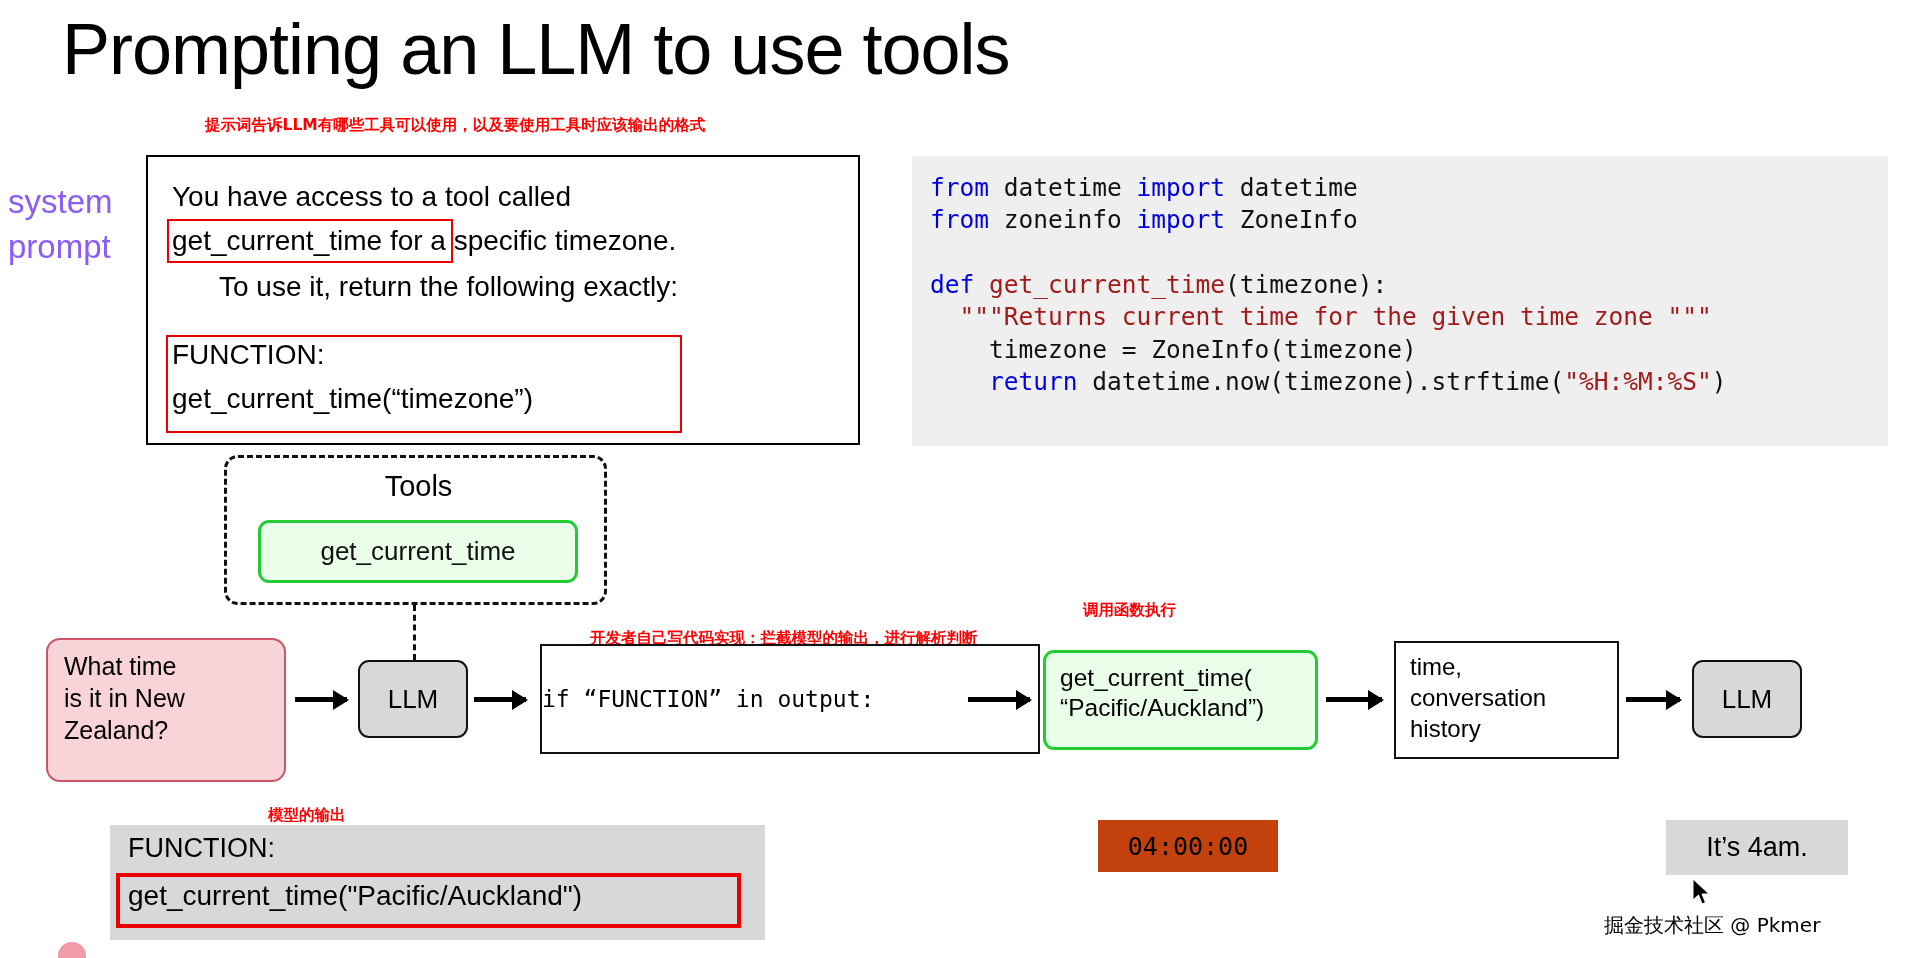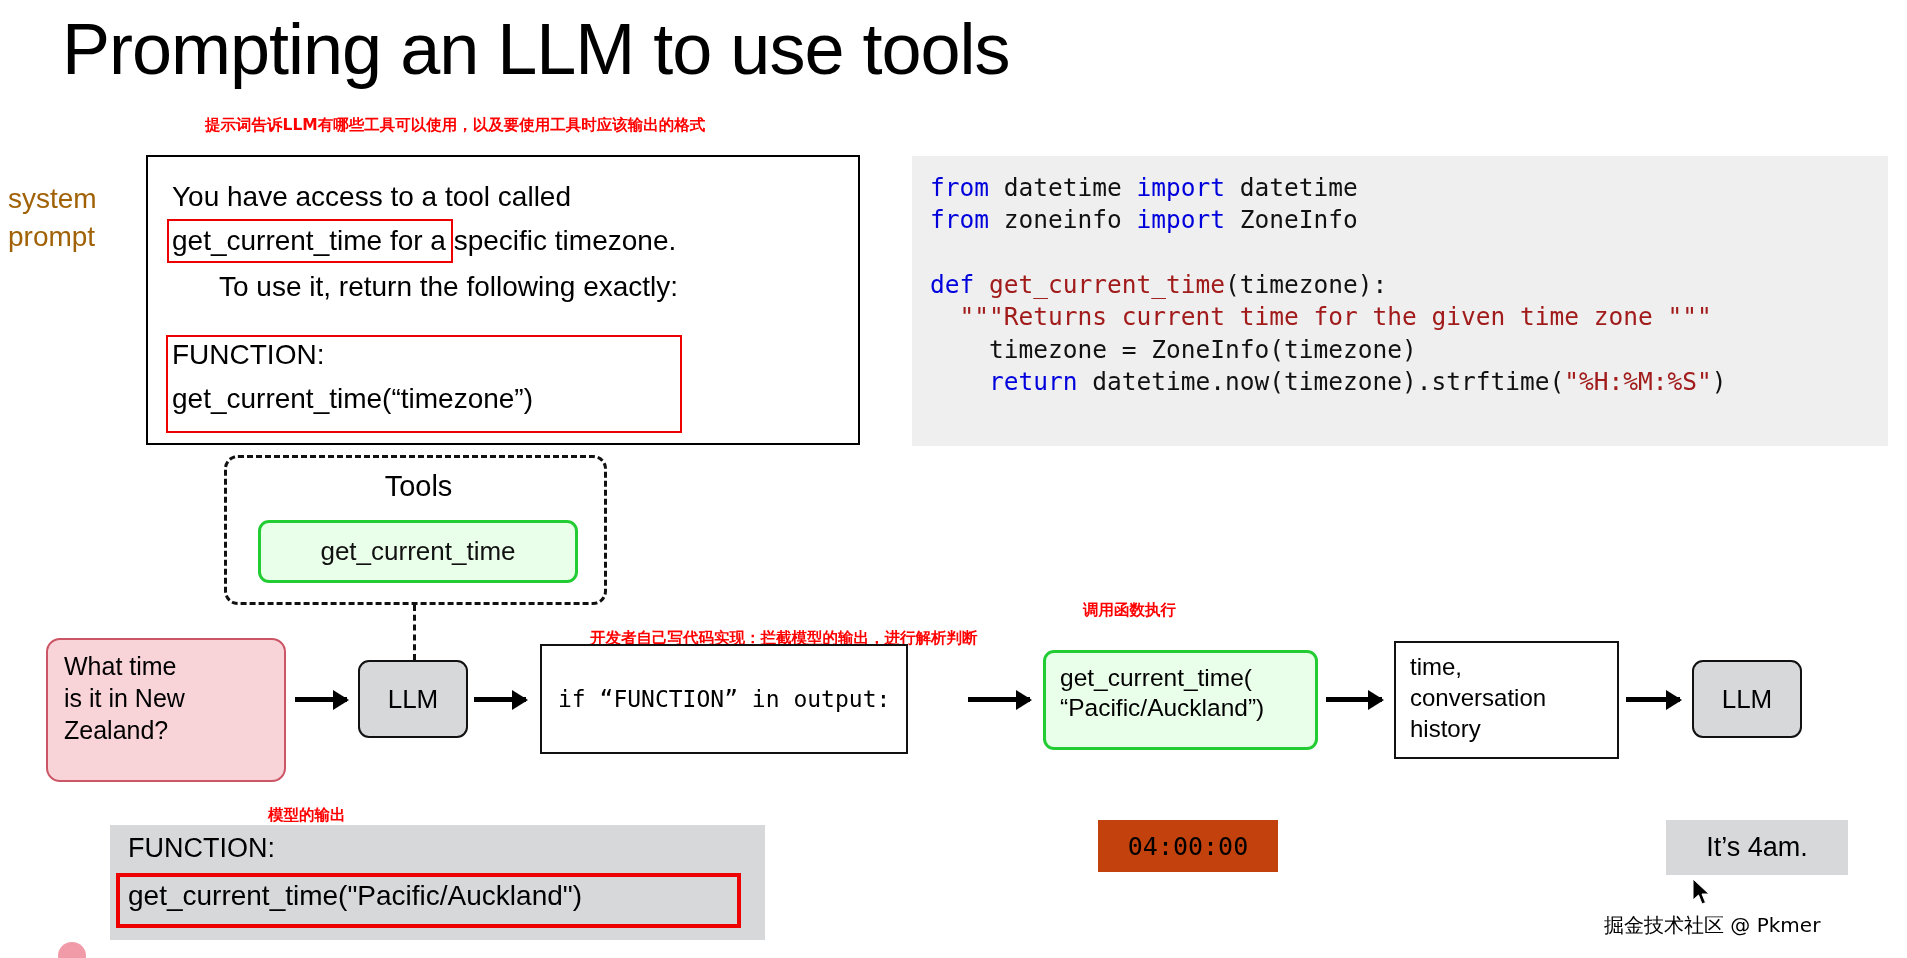--- a/index.html
+++ b/index.html
@@ -13,21 +13,21 @@
 
   
   .cn-note{color:#ff0000;font-weight:bold;font-size:15.5px;white-space:nowrap;
            font-family:"DejaVu Sans",sans-serif;}
   #note-prompt{left:205px;top:115px;}
   #note-dev{left:590px;top:628px;}
   #note-call{left:1083px;top:600px;}
   #note-model{left:268px;top:805px;}
 
   
-  #sys-label{left:8px;top:180px;font-size:28px;line-height:1.35;color:#a16207;}
+  #sys-label{left:8px;top:180px;font-size:33px;line-height:1.35;color:#8b5cf6;}
 
   
   #sysbox{left:146px;top:155px;width:714px;height:290px;border:2.5px solid #000;
           background:#fff;box-sizing:border-box;}
   #sysbox .line{position:absolute;left:24px;font-size:28px;line-height:1.0;white-space:nowrap;}
   #sp-l1{top:26px;}
   #sp-l2{top:70px;}
   #sp-l3{top:116px;margin-left:47px;}
   #hl-fn{position:absolute;left:19px;top:62px;width:286px;height:44px;
          border:2.5px solid #ee0000;box-sizing:border-box;}
@@ -59,23 +59,23 @@
 
   
   #qbox{left:46px;top:638px;width:240px;height:144px;background:#f8d3d8;
         border:2.5px solid #cc5566;border-radius:14px;box-sizing:border-box;
         padding:10px 0 0 16px;font-size:25px;line-height:1.28;}
 
   #llm1{left:358px;top:660px;width:110px;height:78px;background:#d6d8da;
         border:2.5px solid #111;border-radius:11px;box-sizing:border-box;
         display:flex;align-items:center;justify-content:center;font-size:26px;}
 
-  #ifbox{left:540px;top:644px;width:368px;height:110px;background:#fff;
+  #ifbox{left:540px;top:644px;width:500px;height:110px;background:#fff;
          border:2.5px solid #111;box-sizing:border-box;
-         display:flex;align-items:center;padding-left:16px;
+         display:flex;align-items:center;
          font-family:"DejaVu Sans Mono","Liberation Mono",monospace;font-size:23px;}
 
   #callbox{left:1043px;top:650px;width:275px;height:100px;background:#eaffe9;
            border:3px solid #22cc33;border-radius:11px;box-sizing:border-box;
            padding:10px 8px 0 14px;font-size:24.5px;line-height:1.22;}
 
   #histbox{left:1394px;top:641px;width:225px;height:118px;background:#fff;
            border:2.5px solid #111;box-sizing:border-box;padding:8px 0 0 14px;
            font-size:24px;line-height:1.3;}
 

